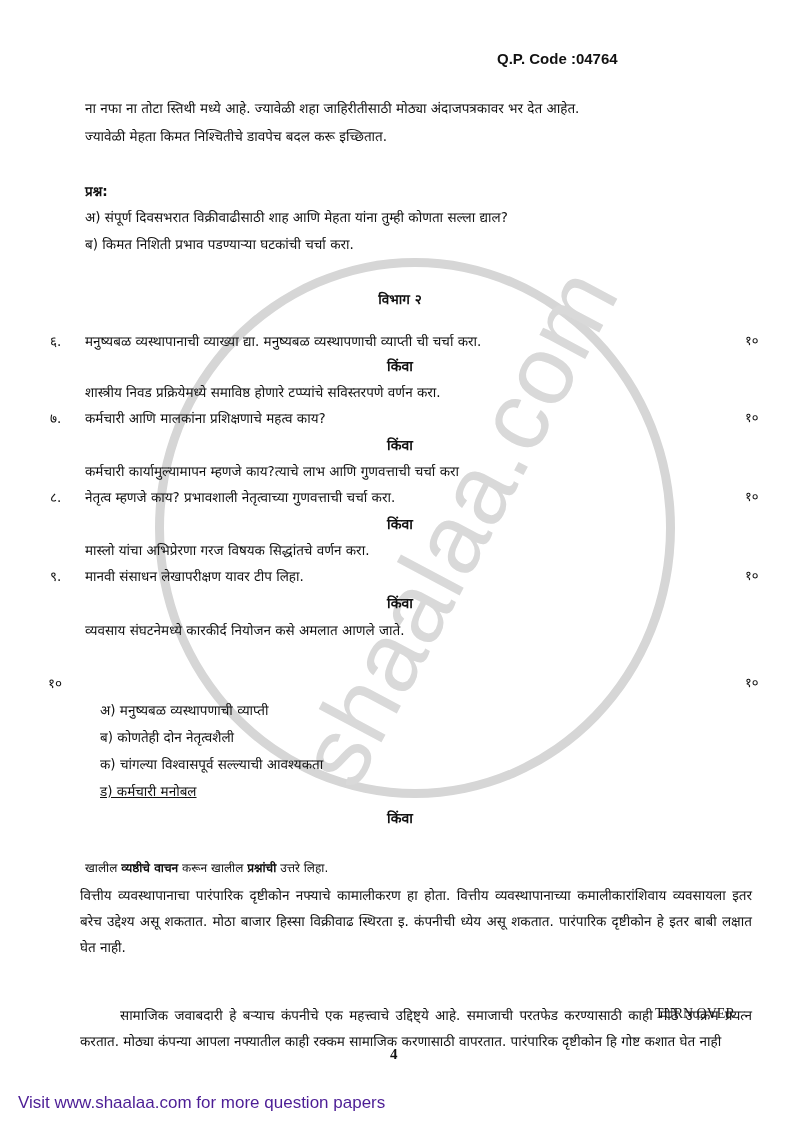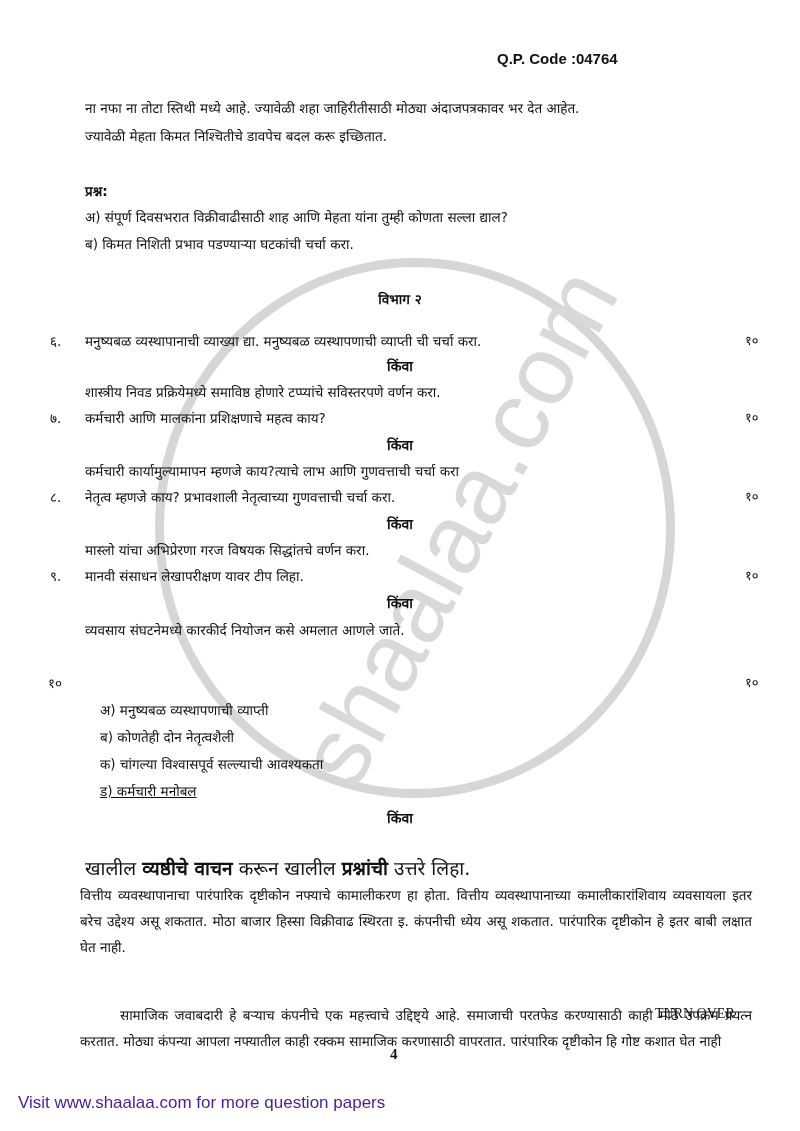--- a/index.html
+++ b/index.html
@@ -73,21 +73,21 @@
     <div class="abs mr" style="left:48px; top:673px;">१०</div>
     <div class="abs mr marks" style="top:673px;">१०</div>
 
     <div class="abs mr" style="left:100px; top:700px;">अ) मनुष्यबळ व्यस्थापणाची व्याप्ती</div>
     <div class="abs mr" style="left:100px; top:727px;">ब) कोणतेही दोन नेतृत्वशैली</div>
     <div class="abs mr" style="left:100px; top:754px;">क) चांगल्या विश्वासपूर्व सल्ल्याची आवश्यकता</div>
     <div class="abs mr" style="left:100px; top:781px;text-decoration:underline;">ड) कर्मचारी मनोबल</div>
 
     <div class="abs mr center kinva" style="top:808px;">किंवा</div>
 
-    <div class="abs mr qtext" style="top:858px; font-size:19px;"><span>खालील </span><span class="bold">व्यष्ठीचे वाचन</span><span> करून खालील </span><span class="bold">प्रश्नांची</span><span> उत्तरे लिहा.</span></div>
+    <div class="abs mr qtext" style="top:858px; font-size:12px;"><span>खालील </span><span class="bold">व्यष्ठीचे वाचन</span><span> करून खालील </span><span class="bold">प्रश्नांची</span><span> उत्तरे लिहा.</span></div>
 
     <div class="abs mr para" style="top:882px;">वित्तीय व्यवस्थापानाचा पारंपारिक दृष्टीकोन नफ्याचे कामालीकरण हा होता. वित्तीय व्यवस्थापानाच्या कमालीकारांशिवाय व्यवसायला इतर  बरेच उद्देश्य असू शकतात. मोठा बाजार हिस्सा विक्रीवाढ स्थिरता इ. कंपनीची  ध्येय असू शकतात. पारंपारिक दृष्टीकोन हे इतर बाबी लक्षात घेत नाही.</div>
     <div class="abs mr para" style="top:994px; text-indent:40px;margin-top:8px;">सामाजिक जवाबदारी हे बऱ्याच कंपनीचे एक महत्त्वाचे उद्दिष्ट्ये आहे. समाजाची परतफेड करण्यासाठी काही मोठे उपक्रम प्रयत्न करतात. मोठ्या कंपन्या आपला नफ्यातील काही रक्कम सामाजिक करणासाठी वापरतात. पारंपारिक दृष्टीकोन हि गोष्ट कशात घेत नाही</div>
 
     <div class="abs footer-num">4</div>
     <div class="abs turnover">TURN OVER</div>
     <div class="abs visit">Visit www.shaalaa.com for more question papers</div>
   </div>
 </div>
 

